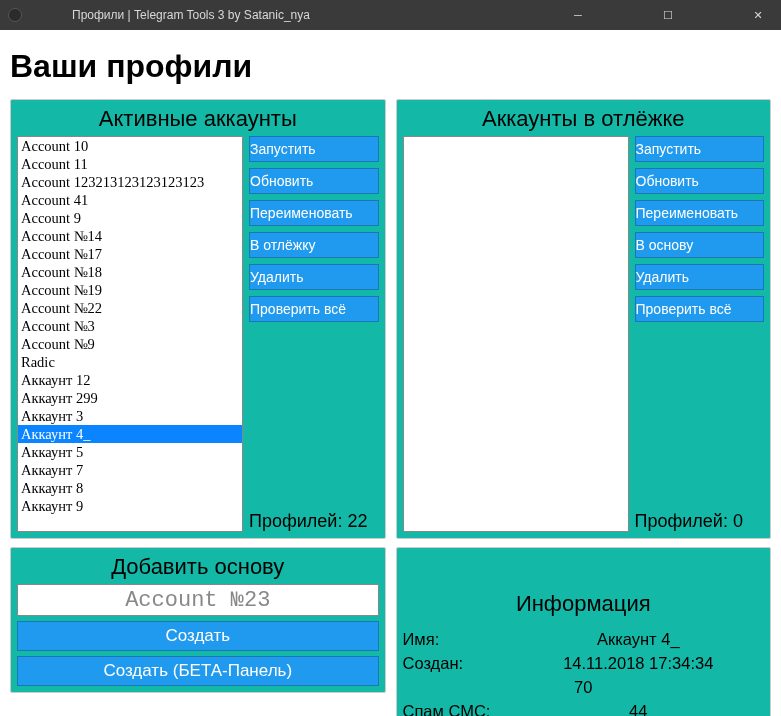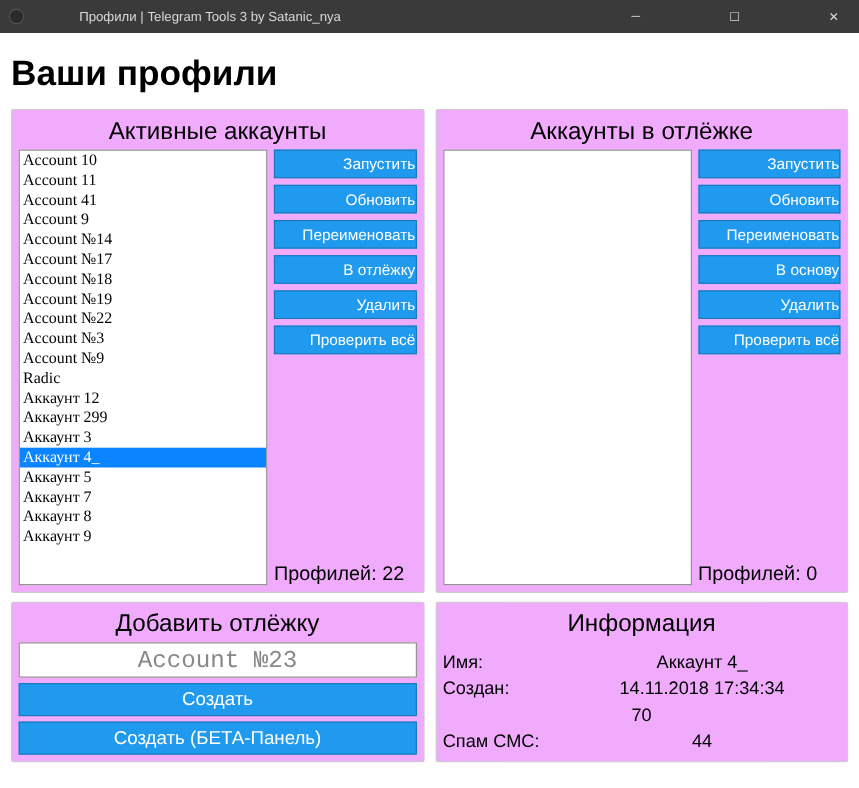--- a/index.html
+++ b/index.html
@@ -52,21 +52,21 @@
     display: flex;
     gap: 10px;
   }
   .col { flex: 1; }
 
   .panel {
     border: 1px solid #ccc;
     border-radius: 2px;
     padding: 6px 6px 6px 6px;
     margin-bottom: 8px;
-    background: #f0abfc;
+    background: #14b8a6;
   }
 
   .panel-heading {
     text-align: center;
     font-size: 22px;
     font-weight: 400;
     font-family: "Century Gothic", "Segoe UI", sans-serif;
     margin-bottom: 4px;
   }
 
@@ -102,21 +102,21 @@
     flex-direction: column;
     gap: 6px;
   }
   .btn {
     background: #1f9aee;
     color: #fff;
     border: 1px solid #1977b8;
     height: 26px;
     font-size: 14px;
     font-family: "Segoe UI", sans-serif;
-    text-align: right;
+    text-align: left;
     line-height: 24px;
     cursor: pointer;
   }
 
   .profile-count {
     margin-top: auto;
     font-size: 18px;
     color: #000;
     font-family: "Century Gothic", "Segoe UI", sans-serif;
   }
@@ -137,21 +137,21 @@
     height: 30px;
     background: #1f9aee;
     color: #fff;
     border: 1px solid #1977b8;
     font-size: 17px;
     font-family: "Century Gothic", "Segoe UI", sans-serif;
     cursor: pointer;
     margin-bottom: 5px;
   }
 
-  .info-panel .panel-heading { font-size: 22px; margin-bottom: 10px; }
+  .info-panel .panel-heading { font-size: 22px; margin-bottom: 10px; margin-top: 37px; }
   .info-row {
     display: flex;
     font-size: 16.5px;
     line-height: 24px;
     font-family: "Century Gothic", "Segoe UI", sans-serif;
   }
   .info-row .label { width: 110px; }
   .info-row .value { flex: 1; text-align: center; }
 
 </style>
@@ -171,20 +171,21 @@
 
   <div class="columns">
 
     <div class="col">
       <div class="panel">
         <div class="panel-heading">Активные аккаунты</div>
         <div class="row-panel">
           <div class="listbox" id="active-list">
               <div class="item">Account 10</div>
               <div class="item">Account 11</div>
+              <div class="item">Account 123213123123123123</div>
               <div class="item">Account 41</div>
               <div class="item">Account 9</div>
               <div class="item">Account №14</div>
               <div class="item">Account №17</div>
               <div class="item">Account №18</div>
               <div class="item">Account №19</div>
               <div class="item">Account №22</div>
               <div class="item">Account №3</div>
               <div class="item">Account №9</div>
               <div class="item">Radic</div>
@@ -203,21 +204,21 @@
             <div class="btn">Переименовать</div>
             <div class="btn">В отлёжку</div>
             <div class="btn">Удалить</div>
             <div class="btn">Проверить всё</div>
             <div class="profile-count">Профилей: 22</div>
           </div>
         </div>
       </div>
 
       <div class="panel add-panel">
-        <div class="panel-heading">Добавить отлёжку</div>
+        <div class="panel-heading">Добавить основу</div>
         <input class="add-input" value="Account №23" style="">
         <button class="btn-big">Создать</button>
         <button class="btn-big" style="margin-bottom:0">Создать (БЕТА-Панель)</button>
       </div>
     </div>
 
     <div class="col">
       <div class="panel">
         <div class="panel-heading">Аккаунты в отлёжке</div>
         <div class="row-panel">

